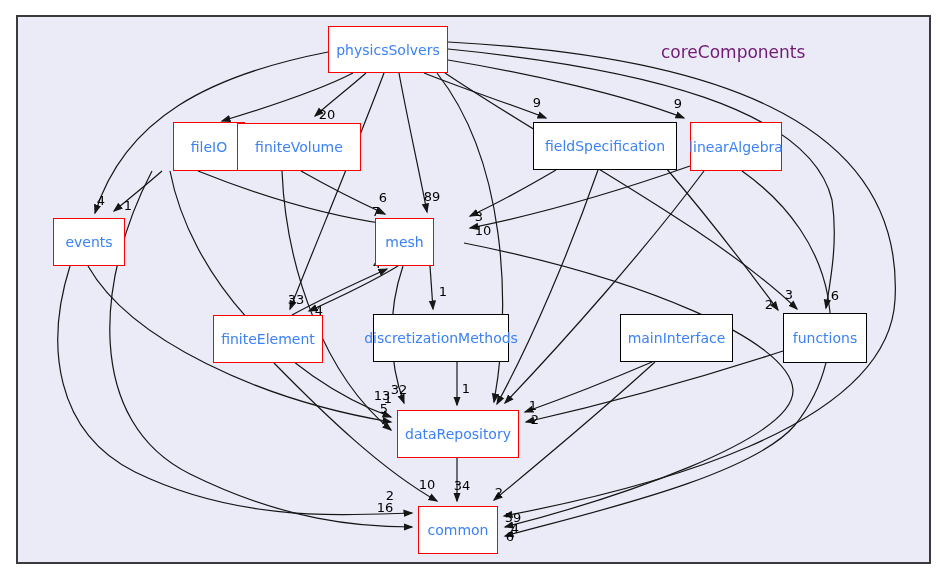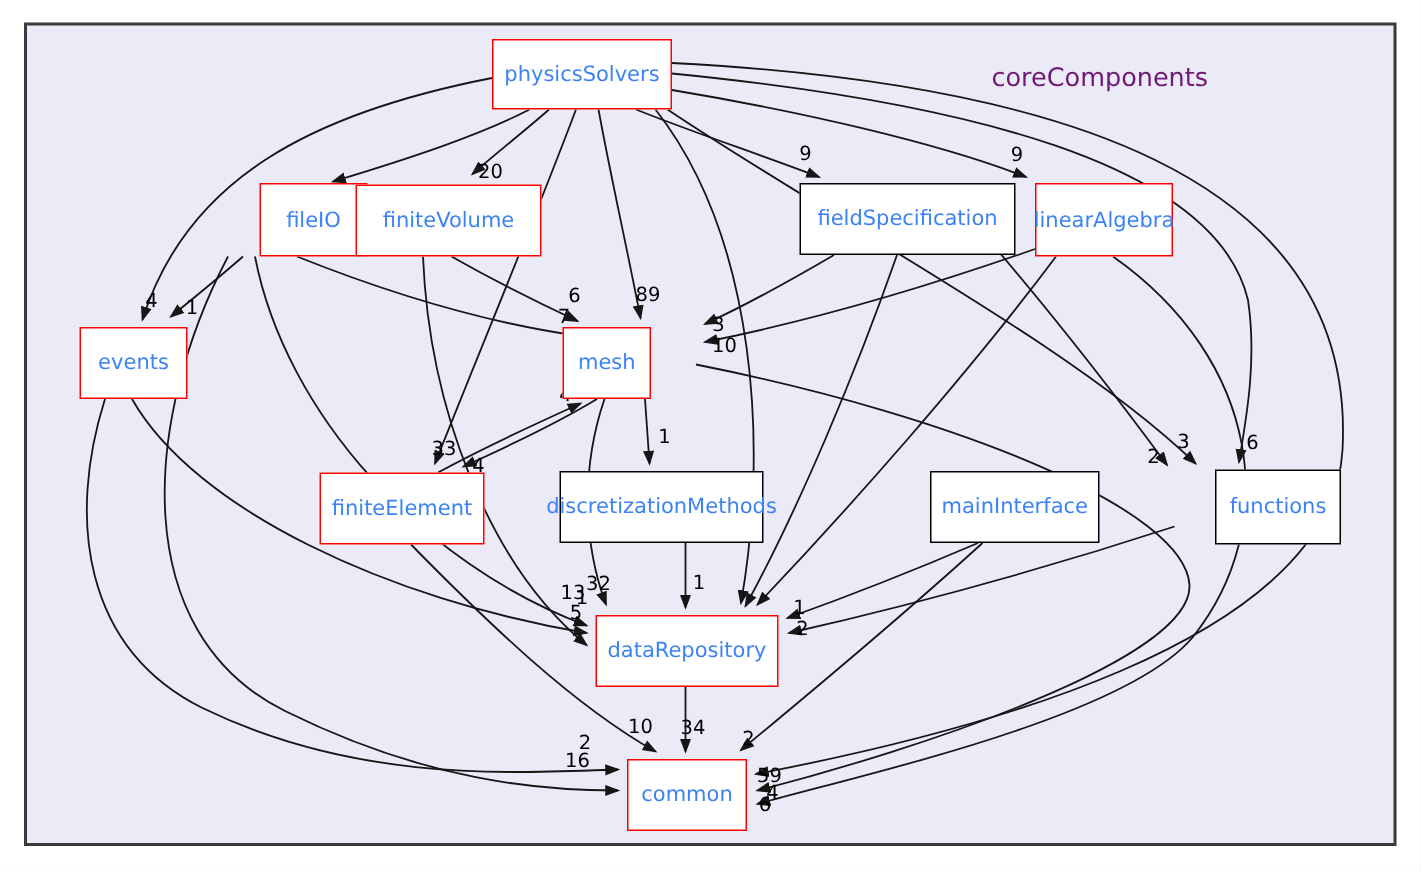--- a/index.html
+++ b/index.html
@@ -125,21 +125,21 @@
       </div>
       <div class="node red" style="left: 213px; top: 315px; width: 110px; height: 48px;">
         <span>finiteElement</span>
       </div>
       <div class="node black" style="left: 373px; top: 314px; width: 136px; height: 48px;">
         <span>discretizationMethods</span>
       </div>
       <div class="node black" style="left: 620px; top: 314px; width: 113px; height: 48px;">
         <span>mainInterface</span>
       </div>
-      <div class="node black" style="left: 783px; top: 313px; width: 84px; height: 50px; margin-left: 27px;">
+      <div class="node black" style="left: 783px; top: 313px; width: 84px; height: 50px;">
         <span>functions</span>
       </div>
       <div class="node red" style="left: 397px; top: 410px; width: 122px; height: 48px;">
         <span>dataRepository</span>
       </div>
       <div class="node red" style="left: 418px; top: 506px; width: 80px; height: 48px;">
         <span>common</span>
       </div>
     </div>
 </div>

